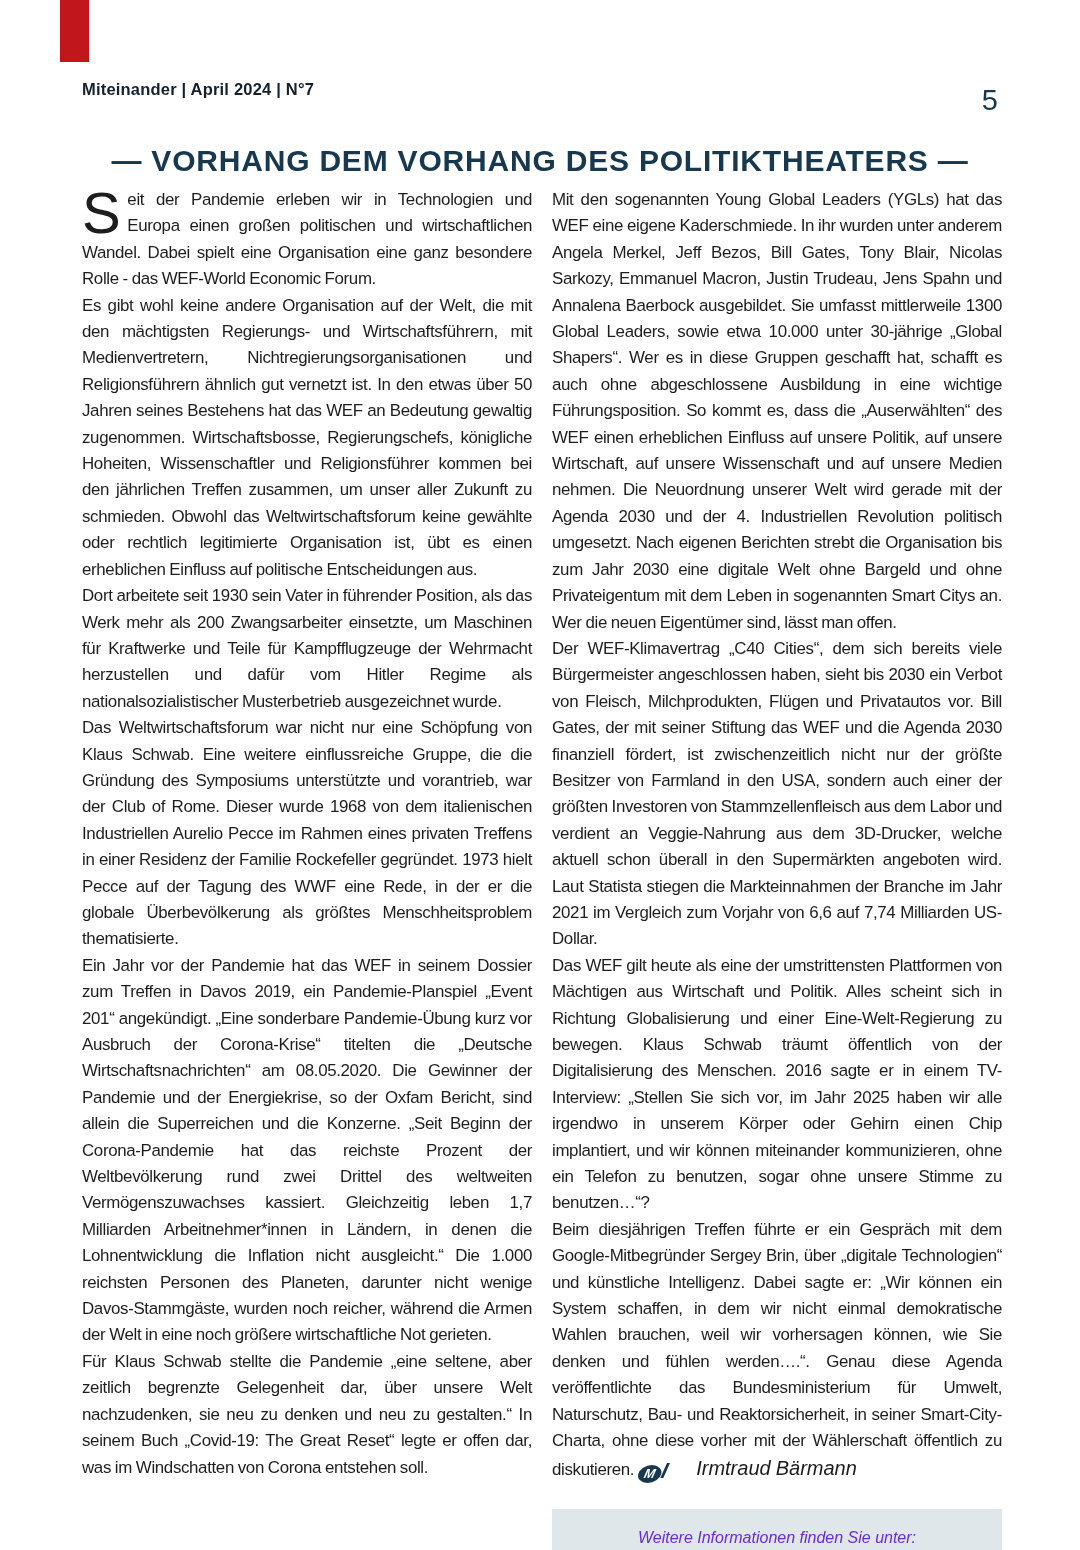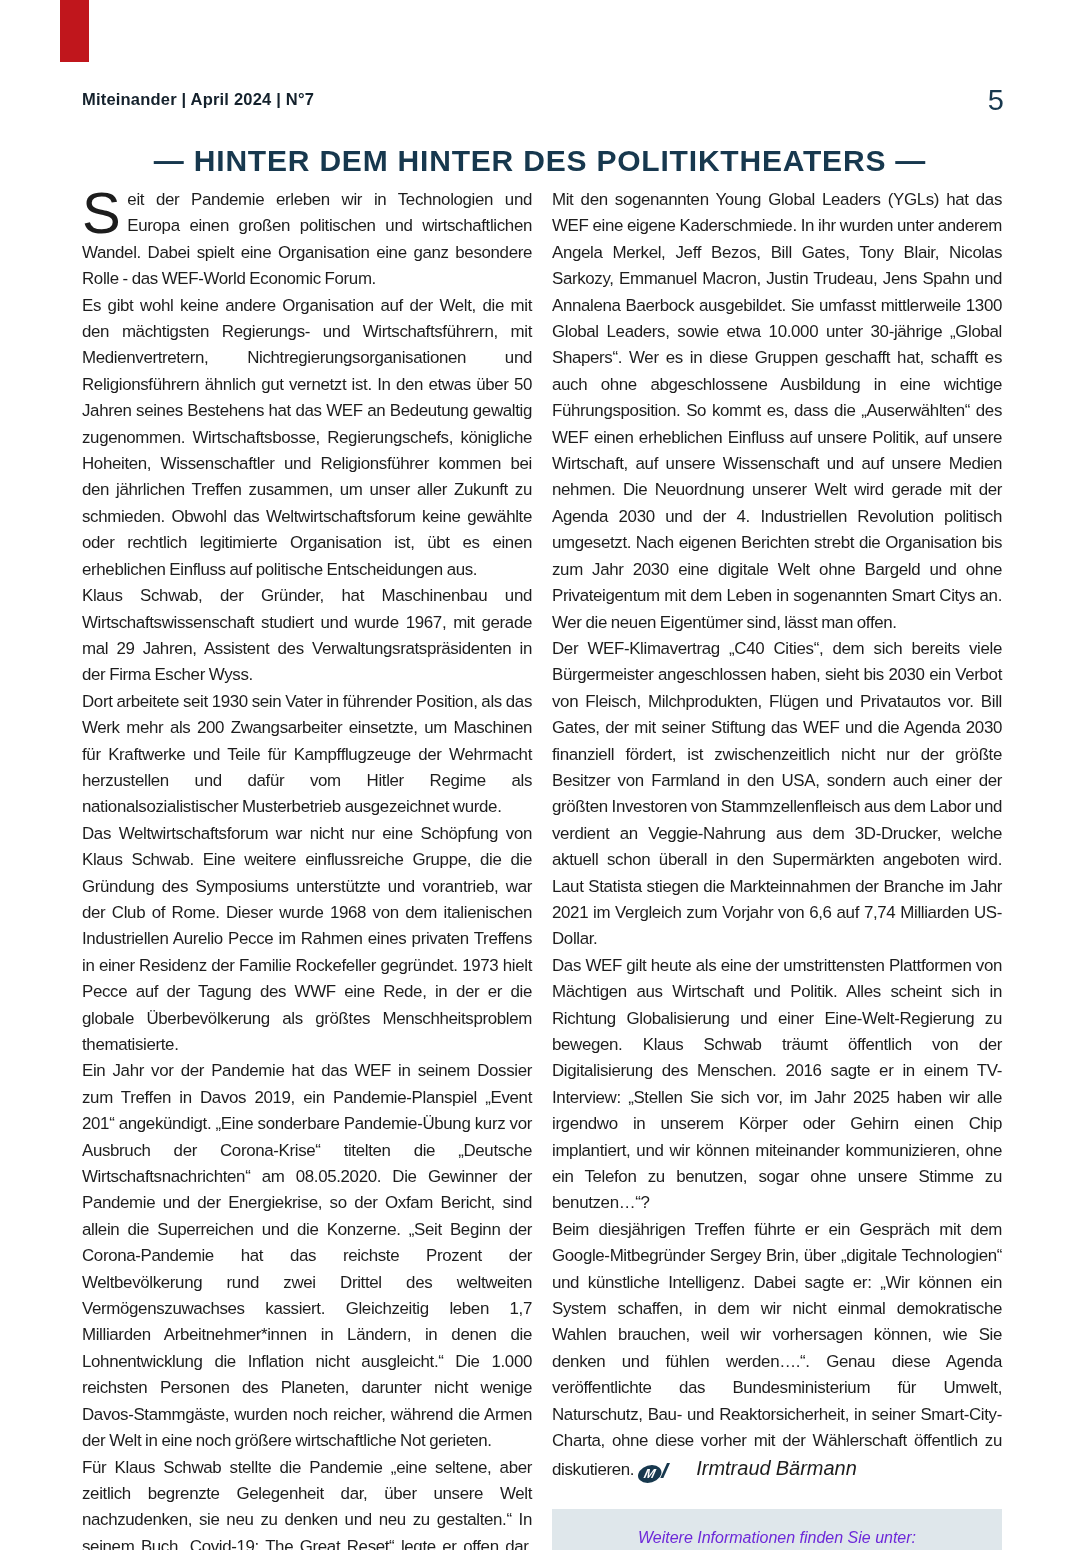--- a/index.html
+++ b/index.html
@@ -1,21 +1,21 @@
 <!DOCTYPE html>
 <html lang="de"><head>
 <meta charset="utf-8">
 <style>
   html,body { margin:0; padding:0; background:#ffffff; }
   .page {
     position:relative; width:1080px; height:1550px; background:#ffffff;
     overflow:hidden; font-family:"Liberation Sans", sans-serif; color:#1d1d1d;
   }
   .red-tab { position:absolute; left:60px; top:0; width:29px; height:62px; background:#C0161C; }
-  .header-row { position:absolute; top:80px; left:82px; right:76px; display:flex; justify-content:space-between; align-items:flex-end; }
+  .header-row { position:absolute; top:80px; left:82px; right:82px; display:flex; justify-content:space-between; align-items:flex-start; }
   .masthead { font-size:16.5px; font-weight:700; color:#14212c; letter-spacing:0.2px; }
   .page-number { font-size:29px; color:#17384E; line-height:1; transform:translateY(6px); }
   .title { position:absolute; top:124px; left:0; width:100%; text-align:center;
     color:#17384E; font-size:30px; font-weight:700; letter-spacing:0.8px; white-space:nowrap; }
   .columns { position:absolute; top:187px; left:82px; right:78px; display:flex; gap:20px; }
   .col { flex:1 1 0; min-width:0; }
   .col p {
     margin:0; font-size:16.9px; line-height:26.4px; text-align:justify;
     letter-spacing:-0.35px; word-spacing:-0.5px; hyphens:auto; -webkit-hyphens:auto;
   }
@@ -39,28 +39,27 @@
 
 <div class="page">
 
   <div class="red-tab"></div>
 
   <div class="header-row">
     <span class="masthead">Miteinander | April 2024 | N°7</span>
     <span class="page-number">5</span>
   </div>
 
-  <h1 class="title">— HINTER DEM HINTER DES POLITIKTHEATERS —</h1>
+  <h1 class="title">— VORHANG DEM VORHANG DES POLITIKTHEATERS —</h1>
 
   <div class="columns">
 
     <div class="col">
       <p><span class="drop-cap">S</span><span>eit der Pandemie erleben wir in Technologien und Europa einen großen politischen und wirtschaftlichen Wandel. Dabei spielt eine Organisation eine ganz besondere Rolle - das WEF-World Economic Forum.</span></p>
       <p>Es gibt wohl keine andere Organisation auf der Welt, die mit den mächtigsten Regierungs- und Wirtschaftsführern, mit Medienvertretern, Nichtregierungsorganisationen und Religionsführern ähnlich gut vernetzt ist. In den etwas über 50 Jahren seines Bestehens hat das WEF an Bedeutung gewaltig zugenommen. Wirtschaftsbosse, Regierungschefs, königliche Hoheiten, Wissenschaftler und Religionsführer kommen bei den jährlichen Treffen zusammen, um unser aller Zukunft zu schmieden. Obwohl das Weltwirtschaftsforum keine gewählte oder rechtlich legitimierte Organisation ist, übt es einen erheblichen Einfluss auf politische Entscheidungen aus.</p>
-      <p>Klaus Schwab, der Gründer, hat Maschinenbau und Wirtschaftswissenschaft studiert und wurde 1967, mit gerade mal 29 Jahren, Assistent des Verwaltungsratspräsidenten in der Firma Escher Wyss.</p>
       <p>Dort arbeitete seit 1930 sein Vater in führender Position, als das Werk mehr als 200 Zwangsarbeiter einsetzte, um Maschinen für Kraftwerke und Teile für Kampfflugzeuge der Wehrmacht herzustellen und dafür vom Hitler Regime als nationalsozialistischer Musterbetrieb ausgezeichnet wurde.</p>
       <p>Das Weltwirtschaftsforum war nicht nur eine Schöpfung von Klaus Schwab. Eine weitere einflussreiche Gruppe, die die Gründung des Symposiums unterstützte und vorantrieb, war der Club of Rome. Dieser wurde 1968 von dem italienischen Industriellen Aurelio Pecce im Rahmen eines privaten Treffens in einer Residenz der Familie Rockefeller gegründet. 1973 hielt Pecce auf der Tagung des WWF eine Rede, in der er die globale Überbevölkerung als größtes Menschheitsproblem thematisierte.</p>
       <p>Ein Jahr vor der Pandemie hat das WEF in seinem Dossier zum Treffen in Davos 2019, ein Pandemie-Planspiel „Event 201“ angekündigt. „Eine sonderbare Pandemie-Übung kurz vor Ausbruch der Corona-Krise“ titelten die „Deutsche Wirtschaftsnachrichten“ am 08.05.2020. Die Gewinner der Pandemie und der Energiekrise, so der Oxfam Bericht, sind allein die Superreichen und die Konzerne. „Seit Beginn der Corona-Pandemie hat das reichste Prozent der Weltbevölkerung rund zwei Drittel des weltweiten Vermögenszuwachses kassiert. Gleichzeitig leben 1,7 Milliarden Arbeitnehmer*innen in Ländern, in denen die Lohnentwicklung die Inflation nicht ausgleicht.“ Die 1.000 reichsten Personen des Planeten, darunter nicht wenige Davos-Stammgäste, wurden noch reicher, während die Armen der Welt in eine noch größere wirtschaftliche Not gerieten.</p>
       <p>Für Klaus Schwab stellte die Pandemie „eine seltene, aber zeitlich begrenzte Gelegenheit dar, über unsere Welt nachzudenken, sie neu zu denken und neu zu gestalten.“ In seinem Buch „Covid-19: The Great Reset“ legte er offen dar, was im Windschatten von Corona entstehen soll.</p>
     </div>
 
     <div class="col">
       <p>Mit den sogenannten Young Global Leaders (YGLs) hat das WEF eine eigene Kaderschmiede. In ihr wurden unter anderem Angela Merkel, Jeff Bezos, Bill Gates, Tony Blair, Nicolas Sarkozy, Emmanuel Macron, Justin Trudeau, Jens Spahn und Annalena Baerbock ausgebildet. Sie umfasst mittlerweile 1300 Global Leaders, sowie etwa 10.000 unter 30-jährige „Global Shapers“. Wer es in diese Gruppen geschafft hat, schafft es auch ohne abgeschlossene Ausbildung in eine wichtige Führungsposition. So kommt es, dass die „Auserwählten“ des WEF einen erheblichen Einfluss auf unsere Politik, auf unsere Wirtschaft, auf unsere Wissenschaft und auf unsere Medien nehmen. Die Neuordnung unserer Welt wird gerade mit der Agenda 2030 und der 4. Industriellen Revolution politisch umgesetzt. Nach eigenen Berichten strebt die Organisation bis zum Jahr 2030 eine digitale Welt ohne Bargeld und ohne Privateigentum mit dem Leben in sogenannten Smart Citys an. Wer die neuen Eigentümer sind, lässt man offen.</p>
       <p>Der WEF-Klimavertrag „C40 Cities“, dem sich bereits viele Bürgermeister angeschlossen haben, sieht bis 2030 ein Verbot von Fleisch, Milchprodukten, Flügen und Privatautos vor. Bill Gates, der mit seiner Stiftung das WEF und die Agenda 2030 finanziell fördert, ist zwischenzeitlich nicht nur der größte Besitzer von Farmland in den USA, sondern auch einer der größten Investoren von Stammzellenfleisch aus dem Labor und verdient an Veggie-Nahrung aus dem 3D-Drucker, welche aktuell schon überall in den Supermärkten angeboten wird. Laut Statista stiegen die Markteinnahmen der Branche im Jahr 2021 im Vergleich zum Vorjahr von 6,6 auf 7,74 Milliarden US-Dollar.</p>
       <p>Das WEF gilt heute als eine der umstrittensten Plattformen von Mächtigen aus Wirtschaft und Politik. Alles scheint sich in Richtung Globalisierung und einer Eine-Welt-Regierung zu bewegen. Klaus Schwab träumt öffentlich von der Digitalisierung des Menschen. 2016 sagte er in einem TV-Interview: „Stellen Sie sich vor, im Jahr 2025 haben wir alle irgendwo in unserem Körper oder Gehirn einen Chip implantiert, und wir können miteinander kommunizieren, ohne ein Telefon zu benutzen, sogar ohne unsere Stimme zu benutzen…“?</p>

